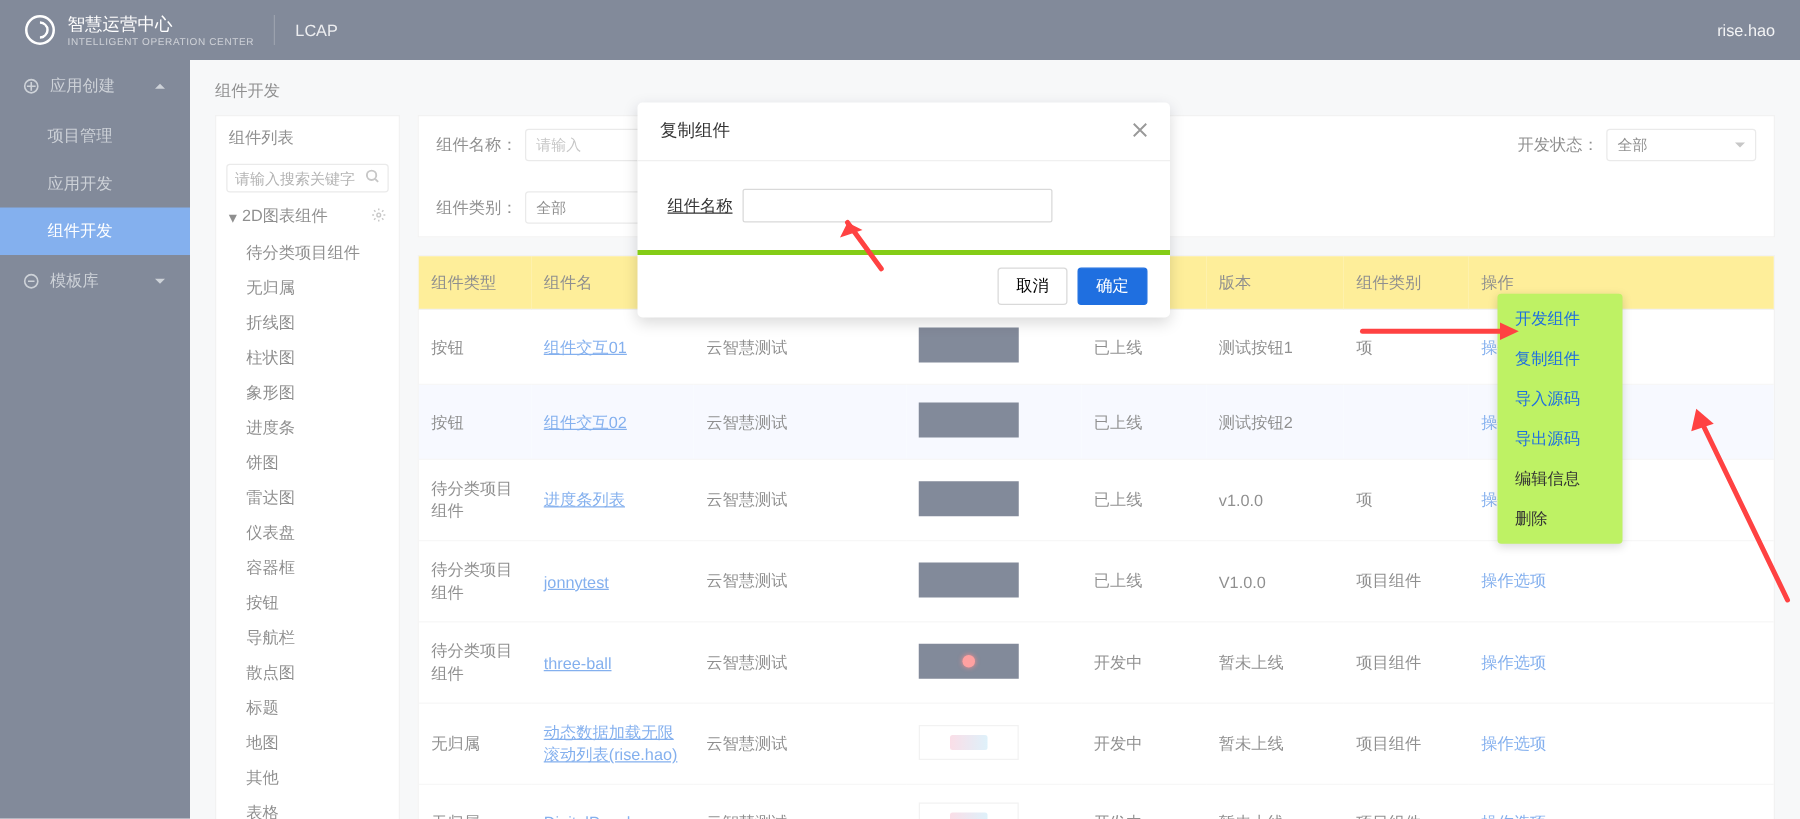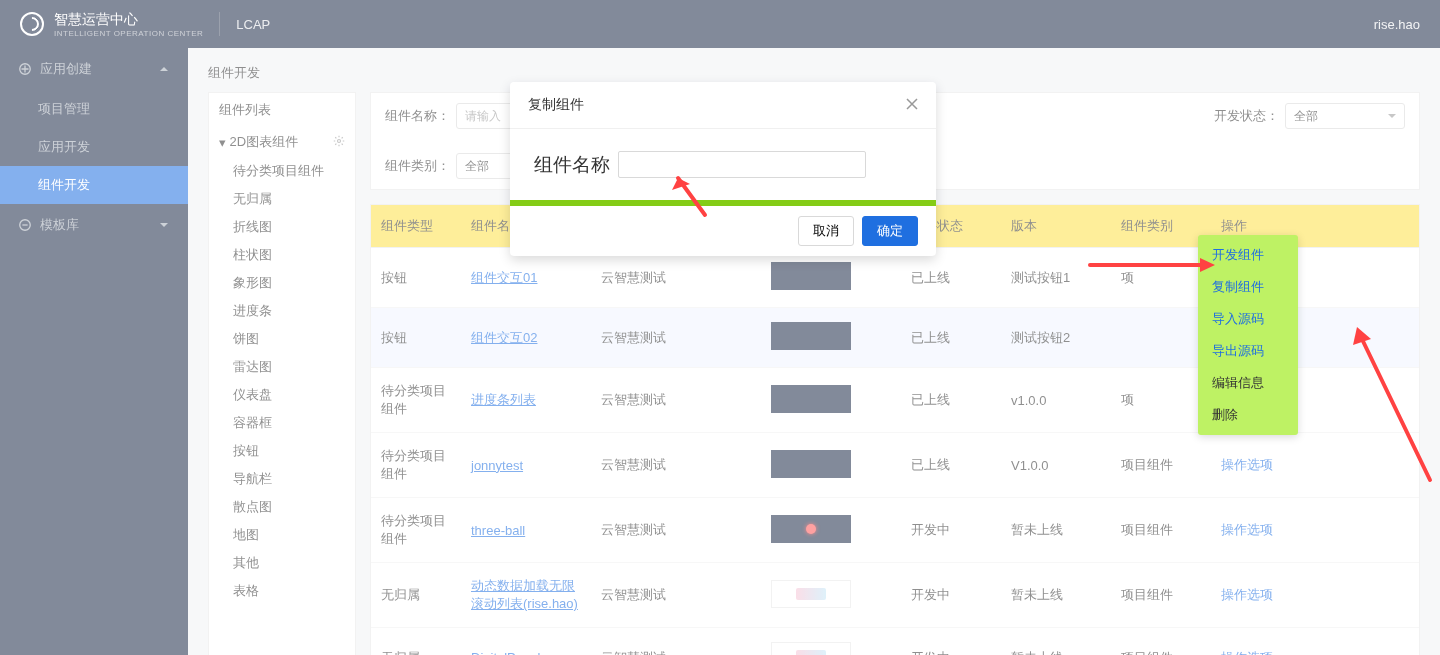--- a/index.html
+++ b/index.html
@@ -12,21 +12,21 @@
     .logo-text { display: flex; flex-direction: column; }
     .logo-text-main { font-size: 14px; font-weight: 500; }
     .logo-text-sub { font-size: 8px; opacity: 0.6; letter-spacing: 0.5px; }
     .divider-v { width: 1px; height: 24px; background: rgba(255,255,255,0.2); margin: 0 16px; }
     .platform-name { font-size: 13px; opacity: 0.85; }
     .header-spacer { flex: 1; }
     .user-name { font-size: 13px; opacity: 0.9; }
     
     .main-wrap { display: flex; height: calc(655px - 48px); }
     
-    .sidebar { width: 188px; background: #1c2a47; color: #a5adb8; flex-shrink: 0; }
+    .sidebar { width: 152px; background: #1c2a47; color: #a5adb8; flex-shrink: 0; }
     .nav-item { padding: 10px 18px; display: flex; align-items: center; gap: 8px; cursor: pointer; font-size: 13px; }
     .nav-item.active { background: #1f6fe0; color: #fff; }
     .nav-item.top { justify-content: space-between; padding: 12px 18px; }
     .nav-item.sub { padding-left: 38px; }
     .nav-icon { width: 14px; height: 14px; display: inline-block; }
     .chevron { width: 12px; height: 12px; display: inline-flex; align-items: center; justify-content: center; }
     .chevron svg { width: 10px; height: 10px; }
     
     .content { flex: 1; padding: 16px 20px; overflow: auto; }
     .page-title { font-size: 13px; padding-bottom: 10px; }
@@ -63,23 +63,23 @@
     .img-cell.light::after { content: ""; position: absolute; left: 50%; top: 50%; transform: translate(-50%,-50%); width: 30px; height: 12px; background: linear-gradient(90deg,#e8a,#8ce); border-radius: 2px; opacity: 0.5; }
     .img-cell.ball { background: #1c2a47; position: relative; }
     .img-cell.ball::after { content: ""; position: absolute; left: 50%; top: 50%; transform: translate(-50%,-50%); width: 10px; height: 10px; background: #f55; border-radius: 50%; box-shadow: 0 0 4px #f33; }
     
     .overlay { position: absolute; inset: 0; background: rgba(255,255,255,0.45); z-index: 10; }
     .modal { position: absolute; left: 510px; top: 82px; width: 426px; background: #fff; border-radius: 4px; box-shadow: 0 4px 12px rgba(0,0,0,0.15); z-index: 20; }
     .modal-head { padding: 14px 18px; display: flex; justify-content: space-between; align-items: center; border-bottom: 1px solid #f0f0f0; }
     .modal-title { font-size: 14px; font-weight: 500; }
     .modal-close { cursor: pointer; color: #999; font-size: 14px; }
     .modal-body { padding: 22px 24px; display: flex; align-items: center; gap: 8px; }
-    .modal-body label { font-size: 19px; }
+    .modal-body label { font-size: 13px; text-decoration: underline; }
     .modal-body input { border: 1px solid #d9d9d9; border-radius: 2px; padding: 5px 8px; width: 248px; font-size: 13px; }
-    .modal-foot { padding: 10px 18px; display: flex; justify-content: flex-end; gap: 8px; border-top: 6px solid #84cc16; }
+    .modal-foot { padding: 10px 18px; display: flex; justify-content: flex-end; gap: 8px; border-top: 4px solid #84cc16; }
     .btn { padding: 5px 14px; border-radius: 3px; font-size: 13px; cursor: pointer; border: 1px solid #d9d9d9; background: #fff; }
     .btn.primary { background: #1f6fe0; border-color: #1f6fe0; color: #fff; }
     
     .dropdown { position: absolute; right: 142px; top: 235px; width: 100px; background: #bef264; box-shadow: 0 2px 8px rgba(0,0,0,0.15); border-radius: 3px; z-index: 15; padding: 4px 0; }
     .dropdown-item { padding: 7px 14px; font-size: 13px; color: #1f6fe0; cursor: pointer; }
     .dropdown-item.dark { color: #333; }
     
     .arrow { position: absolute; z-index: 30; pointer-events: none; }
     .arrow-head { fill: #ff4242; }
     .arrow-line { stroke: #ff4242; stroke-width: 4; stroke-linecap: round; }
@@ -146,20 +146,31 @@
         </span>
     </div>
   </div>
 
   <div class="content">
     <div class="page-title">组件开发</div>
     <div class="content-body">
 
       <div class="tree-panel">
         <div class="tree-header">组件列表</div>
+        <div class="tree-search">
+          <div class="tree-search-inner">
+            <input placeholder="请输入搜索关键字" style="">
+            <span class="sicon">
+              <svg width="12" height="12" viewBox="0 0 16 16" fill="none" stroke="currentColor" stroke-width="2">
+                  <circle cx="7" cy="7" r="5"></circle>
+                  <path d="M11 11l3 3"></path>
+                </svg>
+            </span>
+          </div>
+        </div>
         <div class="tree-group">
           <span class="tree-group-left">
             <span>▾</span>
             <span>2D图表组件</span>
           </span>
           <span style="color:#999;">
             <svg width="12" height="12" viewBox="0 0 16 16" fill="none" stroke="currentColor" stroke-width="1.5">
                 <circle cx="8" cy="8" r="2"></circle>
                 <path d="M8 1v2M8 13v2M1 8h2M13 8h2M3 3l1.5 1.5M11.5 11.5L13 13M3 13l1.5-1.5M11.5 4.5L13 3"></path>
               </svg>
@@ -172,20 +183,21 @@
             <div class="tree-leaf">柱状图</div>
             <div class="tree-leaf">象形图</div>
             <div class="tree-leaf">进度条</div>
             <div class="tree-leaf">饼图</div>
             <div class="tree-leaf">雷达图</div>
             <div class="tree-leaf">仪表盘</div>
             <div class="tree-leaf">容器框</div>
             <div class="tree-leaf">按钮</div>
             <div class="tree-leaf">导航栏</div>
             <div class="tree-leaf">散点图</div>
+            <div class="tree-leaf">标题</div>
             <div class="tree-leaf">地图</div>
             <div class="tree-leaf">其他</div>
             <div class="tree-leaf">表格</div>
           </div>
       </div>
 
       <div class="right-area">
         <div class="filter-bar">
           <div class="filter-item">
             <span class="filter-label">组件名称：</span>

